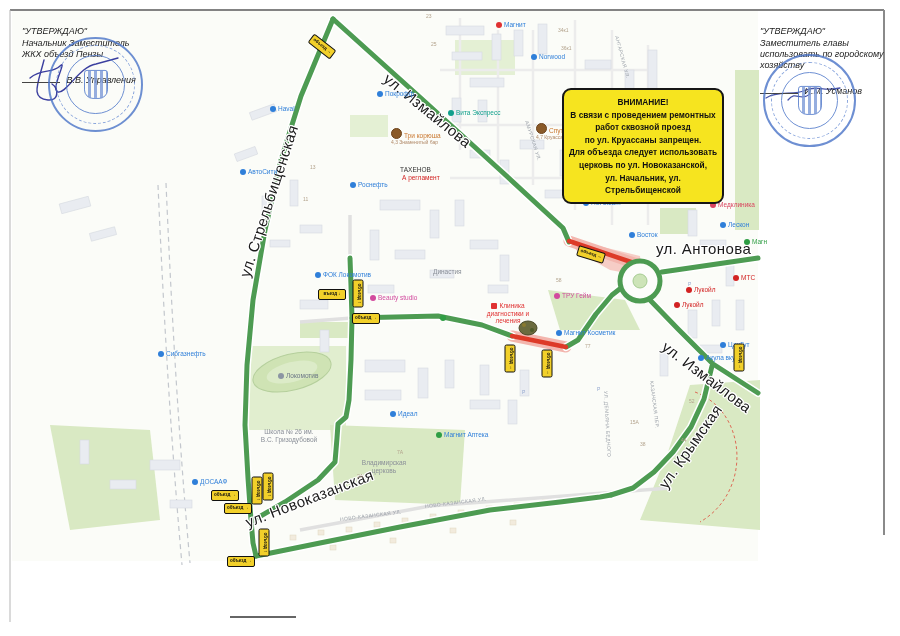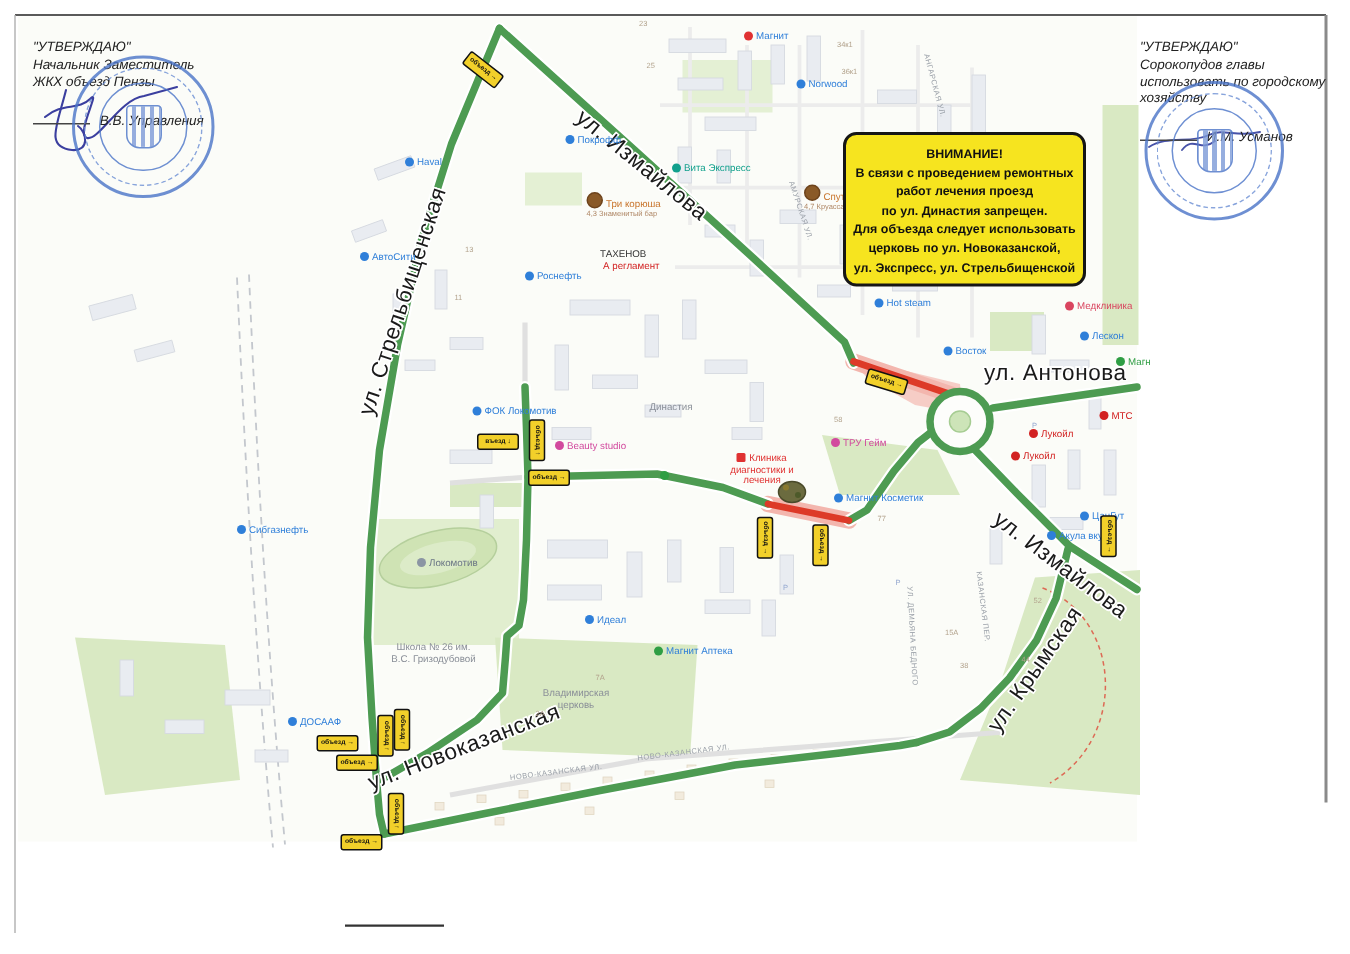--- a/index.html
+++ b/index.html
@@ -252,21 +252,21 @@
   <div>Начальник Заместитель</div>
   <div>ЖКХ объезд Пензы</div>
   <div class="sigrow">
     <span class="sigline"></span>
     <span>В.В. Управления</span>
   </div>
 </div>
 
 <div id="app-right" class="approve">
   <div class="t">"УТВЕРЖДАЮ"</div>
-  <div>Сорокопудов главы</div>
+  <div>Заместитель главы</div>
   <div>использовать по городскому</div>
   <div>хозяйству</div>
   <div class="sigrow">
     <span class="sigline"></span>
     <span>И.М. Усманов</span>
   </div>
 </div>
 
 <div id="stamp-left" class="stamp">
   <div class="ring1">
@@ -279,25 +279,25 @@
   <div class="ring1">
     <div class="ring2"></div>
     <div class="ring3"></div>
     <div class="shield"></div>
   </div>
 </div>
 
 <div id="notice">
   <div>ВНИМАНИЕ!</div>
   <div>В связи с проведением ремонтных</div>
-  <div>работ лечения проезд</div>
-  <div>по ул. Династия запрещен.</div>
+  <div>работ сквозной проезд</div>
+  <div>по ул. Круассаны запрещен.</div>
   <div>Для объезда следует использовать</div>
   <div>церковь по ул. Новоказанской,</div>
-  <div>ул. Экспресс, ул. Стрельбищенской</div>
+  <div>ул. Начальник, ул. Стрельбищенской</div>
 </div>
 
 <div class="bigstreet" style="left:386px;top:68px;transform:rotate(39deg);">ул. Измайлова</div>
 <div class="bigstreet" style="left:244px;top:268px;transform:rotate(-72deg);">ул. Стрельбищенская</div>
 <div class="bigstreet" style="left:656px;top:240px;">ул. Антонова</div>
 <div class="bigstreet" style="left:664px;top:336px;transform:rotate(37deg);">ул. Измайлова</div>
 <div class="bigstreet" style="left:662px;top:478px;transform:rotate(-55deg);">ул. Крымская</div>
 <div class="bigstreet" style="left:246px;top:514px;transform:rotate(-21deg);">ул. Новоказанская</div>
 
 <div id="overlay">

